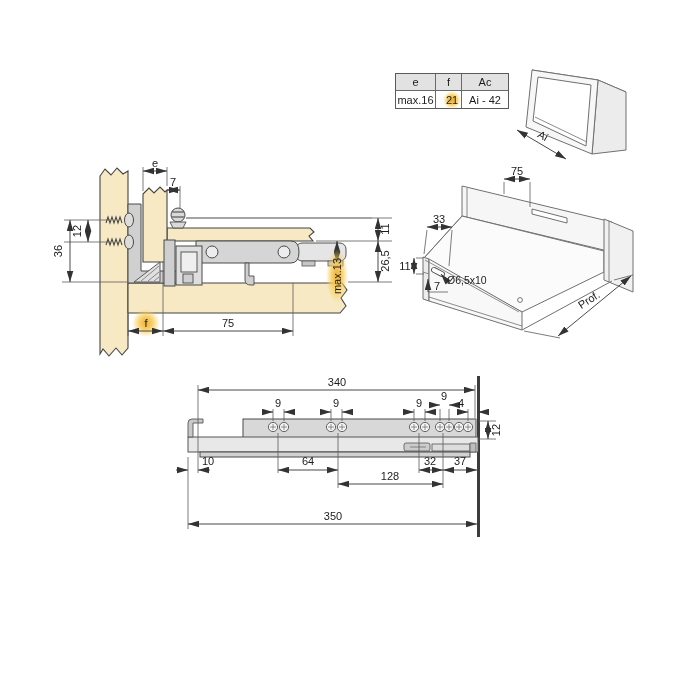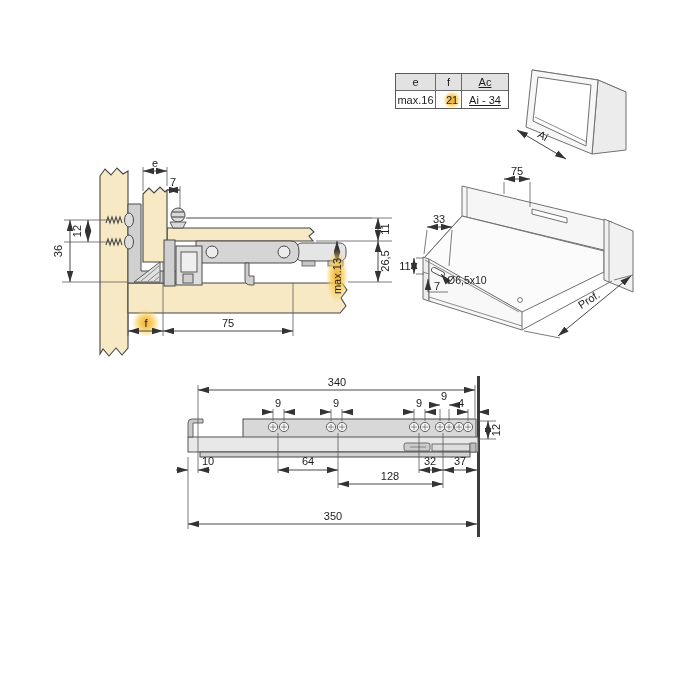--- a/index.html
+++ b/index.html
@@ -4,21 +4,21 @@
 <style>
   html,body{margin:0;padding:0;background:#ffffff;}
   #stage{position:relative;width:700px;height:700px;background:#ffffff;overflow:hidden;
          font-family:"Liberation Sans",sans-serif;}
   
   #spec-table{position:absolute;left:395px;top:73px;display:grid;
               grid-template-columns:40px 26px 46px;grid-auto-rows:17px;
               border:1px solid #5a5a5a;background:#fff;font-size:11px;color:#1c1c1c;}
   .spec-cell{display:flex;align-items:center;justify-content:center;
              border-right:1px solid #6a6a6a;border-bottom:1px solid #6a6a6a;}
-  .spec-cell:nth-child(3n){border-right:none;text-decoration:underline;}
+  .spec-cell:nth-child(3n){border-right:none;}
   .spec-cell.last-row{border-bottom:none;}
   .spec-head{background:#e2e2e2;}
   .hl-dot{width:22px;height:22px;display:flex;align-items:center;justify-content:center;
           background:radial-gradient(circle closest-side,#efa832 0%,#f7cb54 45%,rgba(247,203,84,0) 100%);margin-left:7px;}
   
   svg{position:absolute;left:0;top:0;}
   .feat{stroke:#4a4a4a;stroke-width:1.1;fill:none;}
   .ext{stroke:#5a5a5a;stroke-width:0.8;fill:none;}
   .dimln{stroke:#333333;stroke-width:0.9;fill:none;}
   .dim{font-family:"Liberation Sans",sans-serif;font-size:11px;fill:#1c1c1c;text-anchor:middle;}
@@ -274,16 +274,16 @@
   </svg>
 
   <div id="spec-table">
     <div class="spec-cell spec-head">e</div>
     <div class="spec-cell spec-head">f</div>
     <div class="spec-cell spec-head">Ac</div>
     <div class="spec-cell last-row">max.16</div>
     <div class="spec-cell last-row">
       <span class="hl-dot">21</span>
     </div>
-    <div class="spec-cell last-row">Ai - 34</div>
+    <div class="spec-cell last-row">Ai - 42</div>
   </div>
 
 </div>
 
 </body></html>

